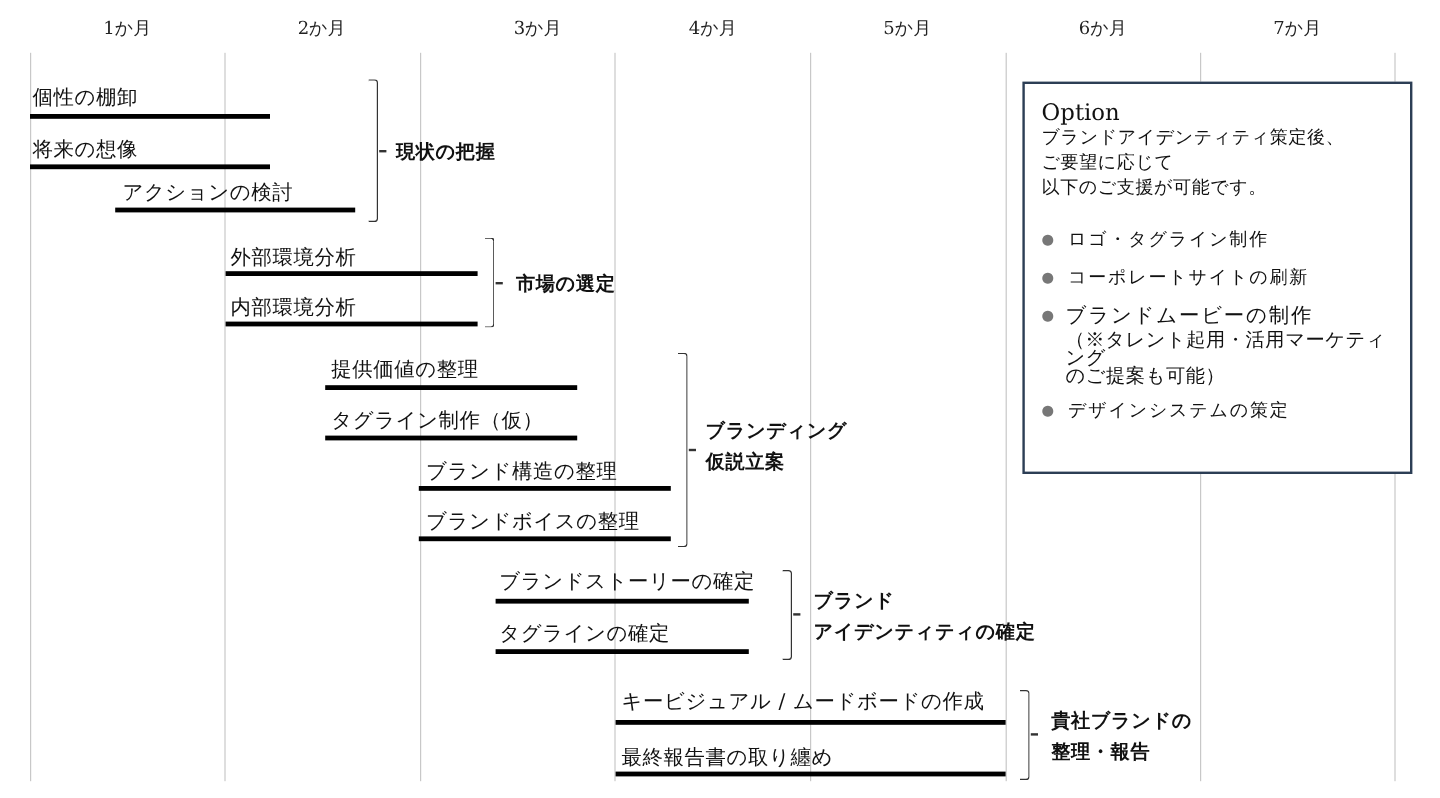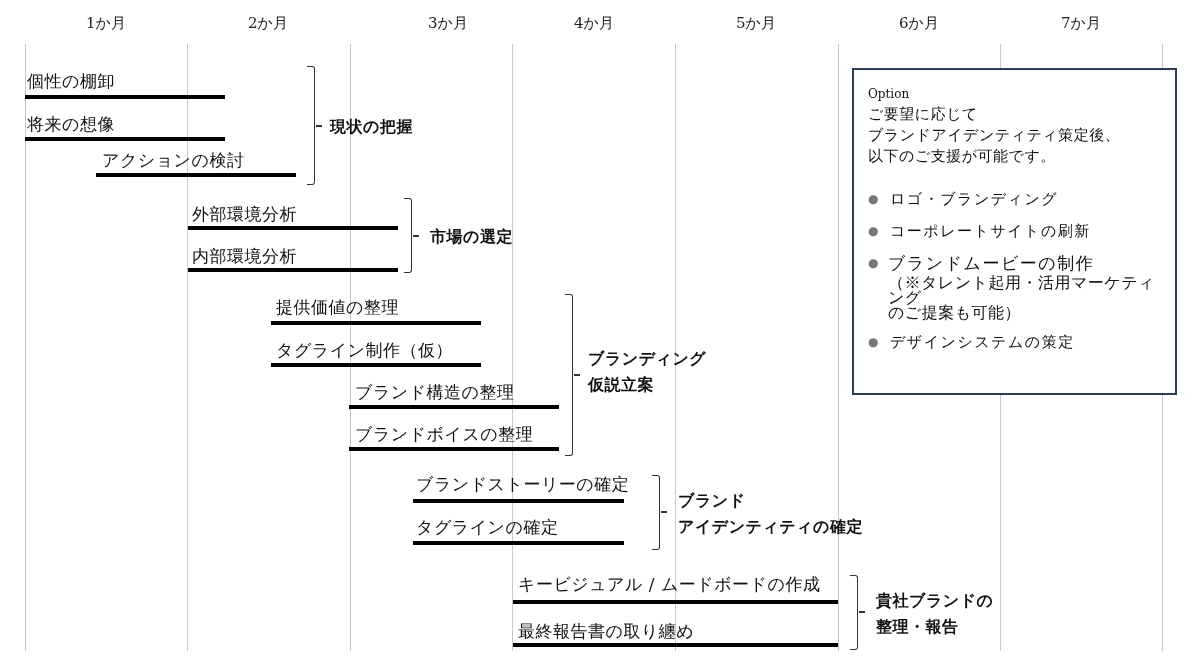--- a/index.html
+++ b/index.html
@@ -6,21 +6,21 @@
   body { width:1200px; height:665px; position:relative; overflow:hidden;
          font-family:"DejaVu Serif","Liberation Serif",serif; color:#111; }
   .month { position:absolute; top:14px; font-size:15px; transform:translateX(-50%); white-space:nowrap; color:#222; }
   .grid { position:absolute; top:44px; bottom:14px; width:1px; background:#c8c8c8; }
   .task-label { position:absolute; font-size:17px; font-weight:normal; white-space:nowrap; letter-spacing:0.5px; }
   .bar { position:absolute; height:4px; background:#000; }
   .bracket { position:absolute; border:1.5px solid #333; border-left:none; width:7px; border-radius:0 3px 3px 0; }
   .bracket-tick { position:absolute; width:6px; height:1.5px; background:#333; }
   .phase { position:absolute; font-size:16px; font-weight:bold; line-height:26px; white-space:nowrap; letter-spacing:0.5px; }
   .option-box { position:absolute; left:852px; top:68px; width:325px; height:327px; border:2px solid #2c3e55; background:#fff; box-sizing:border-box; padding:14px 14px; }
-  .opt-title { font-size:12px; line-height:20px; }
+  .opt-title { font-size:19px; line-height:20px; }
   .opt-intro { font-size:15px; line-height:21px; letter-spacing:0.5px; }
   .opt-list { margin-top:22px; }
   .opt-item { display:flex; font-size:15px; line-height:20px; margin-bottom:12px; letter-spacing:1.5px; }
   .opt-item .dot { width:22px; color:#777; font-size:12px; }
   .opt-note { font-size:16px; line-height:15px; letter-spacing:0.5px; margin-top:2px; }
   .opt-item.big { font-size:17px; }
 </style>
 </head>
 <body>
 
@@ -104,28 +104,28 @@
     <div class="bracket-tick" style="left:859px;top:611px"></div>
     <div class="phase" style="left:876px;top:588px">
       <div>貴社ブランドの</div>
       <div>整理・報告</div>
     </div>
   </div>
 
   <div class="option-box">
     <div class="opt-title">Option</div>
     <div class="opt-intro">
+      <div>ブランドアイデンティティ策定後、</div>
       <div>ご要望に応じて</div>
-      <div>ブランドアイデンティティ策定後、</div>
       <div>以下のご支援が可能です。</div>
     </div>
     <div class="opt-list">
       <div class="opt-item">
         <span class="dot">●</span>
-        <span>ロゴ・ブランディング</span>
+        <span>ロゴ・タグライン制作</span>
       </div>
       <div class="opt-item">
         <span class="dot">●</span>
         <span>コーポレートサイトの刷新</span>
       </div>
       <div class="opt-item big">
         <span class="dot">●</span>
         <span>
           <span>ブランドムービーの制作</span>
           <div class="opt-note">

